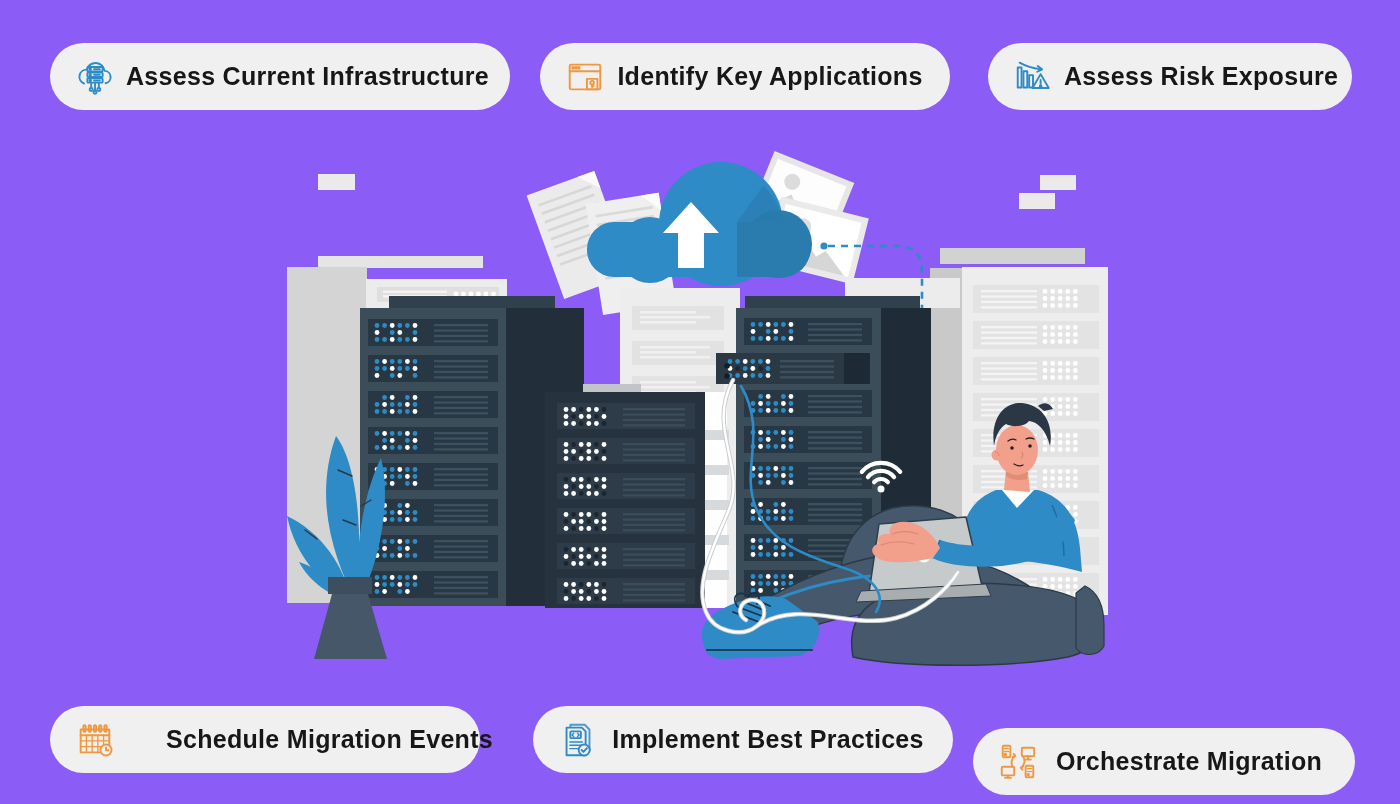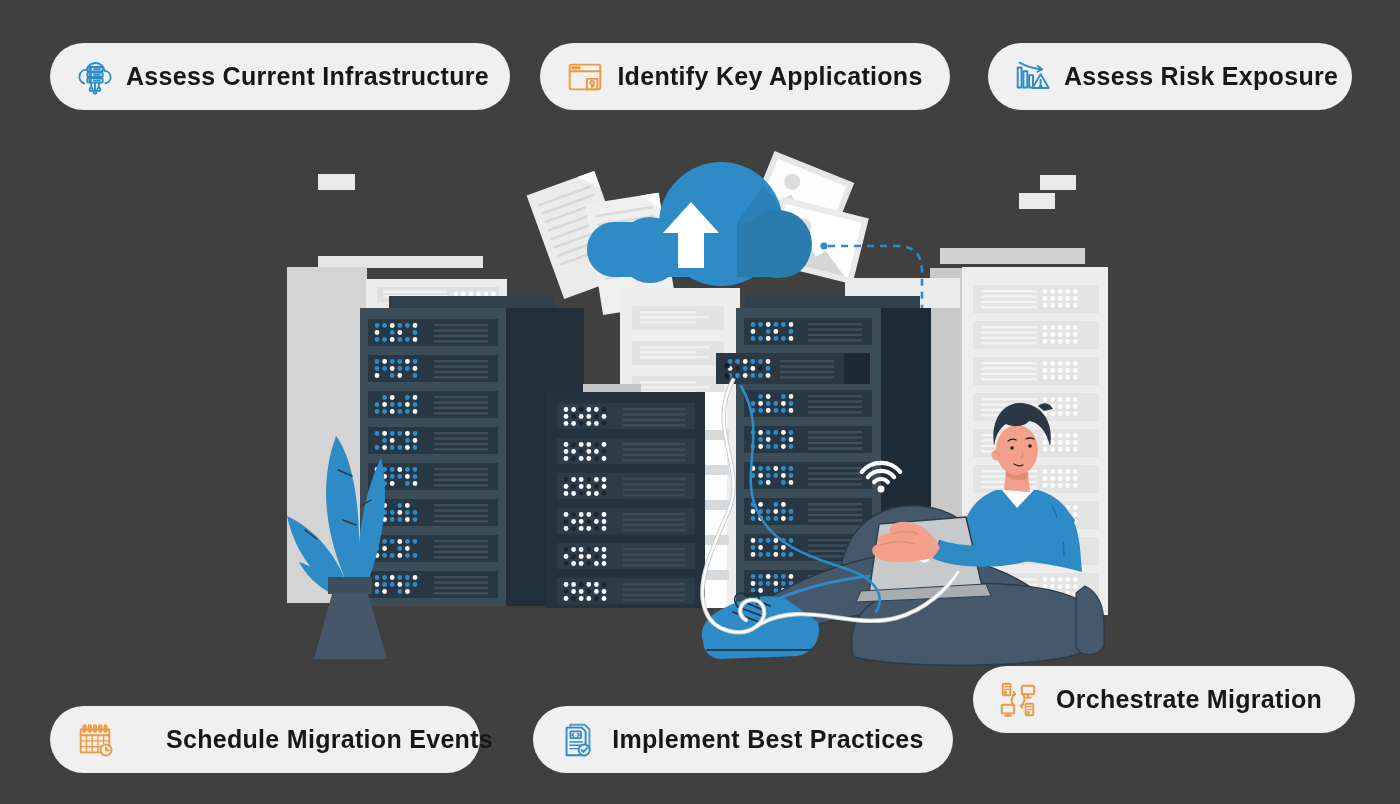--- a/index.html
+++ b/index.html
@@ -1,16 +1,16 @@
 <!DOCTYPE html>
 <html><head>
 <meta charset="utf-8">
 <style>
   html,body{margin:0;padding:0;background:#fff;}
-  .canvas{position:relative;width:1400px;height:804px;background:#404040;overflow:hidden;
+  .canvas{position:relative;width:1400px;height:804px;background:#8b5cf6;overflow:hidden;
           font-family:"Liberation Sans","DejaVu Sans",sans-serif;}
   .pill{position:absolute;height:67px;border-radius:34px;background:#f0f0f0;
         display:flex;align-items:center;padding:0 26px 0 24px;box-sizing:border-box;}
   .pill .icon{width:42px;height:42px;flex:none;display:flex;align-items:center;justify-content:center;}
   .pill .label{flex:1;text-align:center;font-size:25px;font-weight:600;color:#171717;
                letter-spacing:.3px;white-space:nowrap;padding-left:10px;}
   svg{display:block;}
   .scene{position:absolute;left:0;top:0;}
 </style>
 </head>
@@ -1024,21 +1024,21 @@
         <rect x="14" y="13" width="11" height="7" rx="1"></rect>
         <path d="M17.5,15 l-1.8,1.7 1.8,1.7 M21.5,15 l1.8,1.7 -1.8,1.7" stroke-width="1.4"></path>
         <path d="M13.5,24 h13 M13.5,27.5 h13 M13.5,31 h9" stroke-width="1.5"></path>
         <circle cx="28.5" cy="32.5" r="5.8" fill="#f0f0f0"></circle>
         <path d="M25.8,32.5 l1.9,2 3.7,-4"></path>
       </svg>
     </span>
     <span class="label">Implement Best Practices</span>
   </div>
 
-  <div class="pill" style="left:973px;top:666px;width:382px;">
+  <div class="pill" style="left:973px;top:728px;width:382px;">
     <span class="icon">
       <svg width="42" height="42" viewBox="0 0 44 44" fill="none" stroke="#ef9840" stroke-width="2" stroke-linecap="round" stroke-linejoin="round">
         <rect x="6" y="5" width="8" height="12" rx="1"></rect>
           <path d="M8,8 h4 M8,11 h4" stroke-width="1.4"></path>
           <circle cx="8.7" cy="14.2" r="0.8" fill="#ef9840"></circle>
         <rect x="26" y="7" width="13" height="9" rx="1"></rect>
           <path d="M32.5,16 v2.5 M29.5,19.5 h6"></path>
         <rect x="5" y="27" width="13" height="9" rx="1"></rect>
           <path d="M11.5,36 v2.5 M8.5,38.5 h6"></path>
         <rect x="30" y="26" width="8" height="12" rx="1"></rect>

